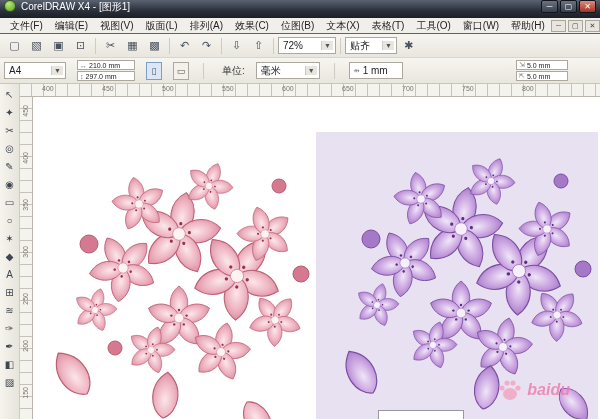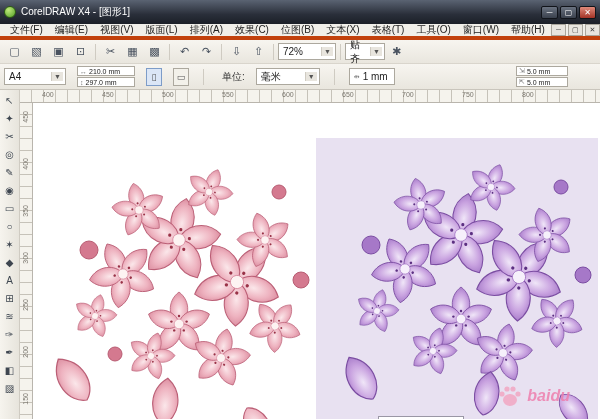--- a/index.html
+++ b/index.html
@@ -1,31 +1,31 @@
 <!DOCTYPE html>
 <html><head>
 <meta charset="utf-8">
 <style>
   * { box-sizing: border-box; margin: 0; padding: 0; }
   html,body { width:600px; height:419px; overflow:hidden; }
   body { font-family:"Liberation Sans","DejaVu Sans",sans-serif; font-size:11px; background:#d4d0c8; }
 
   
-  .title-bar { height:24px; background:linear-gradient(#5a6372,#2a2f3a 60%,#1b1f27); color:#fff;
-    display:flex; align-items:center; padding:0 4px; gap:5px; }
+  .title-bar { height:18px; background:linear-gradient(#5a6372,#2a2f3a 60%,#1b1f27); color:#fff;
+    display:flex; align-items:flex-start; padding:0 4px; gap:5px; }
   .app-icon { width:12px; height:12px; border-radius:50%;
     background:radial-gradient(circle at 35% 30%, #bfe97a, #55a028); border:1px solid #2e5e12; }
   .title-text { font-size:10px; flex:1; white-space:nowrap; overflow:hidden; }
   .win-btns { display:flex; gap:2px; }
   .win-btn { width:17px; height:13px; background:linear-gradient(#6a7280,#3a414d); border:1px solid #11141a;
     color:#fff; font-size:8px; line-height:11px; text-align:center; border-radius:2px; }
   .win-btn.close { background:linear-gradient(#e08a7a,#a33326); }
 
   
-  .menu-bar { height:16px; background:#f1efe9; border-bottom:4px solid #c2410c;
+  .menu-bar { height:16px; background:#f1efe9; border-bottom:1px solid #c2410c;
     display:flex; align-items:center; padding:0 4px; }
   .menu-item { padding:1px 6px; color:#222; font-size:10px; white-space:nowrap; }
   .doc-win-btns { margin-left:auto; display:flex; gap:2px; }
   .doc-win-btn { width:15px; height:12px; border:1px solid #aaa69c; background:#e8e5de;
     font-size:7px; line-height:10px; text-align:center; color:#444; }
 
   
   .std-toolbar { height:24px; background:linear-gradient(#f7f5f0,#e9e6de); border-bottom:1px solid #d9d5cc;
     display:flex; align-items:center; gap:1px; padding:0 4px; }
   .tb-btn { width:21px; height:20px; display:flex; align-items:center; justify-content:center;
@@ -144,21 +144,21 @@
     </div>
   <div class="tb-btn">
       <span>⇧</span>
     </div>
   <div class="tb-sep"></div>
   <div class="combo" style="width:58px">
     <span style="flex:1">72%</span>
     <span class="arrow">▼</span>
   </div>
   <div class="tb-sep"></div>
-  <div class="combo" style="width:40px">
+  <div class="combo" style="width:52px">
     <span style="flex:1">贴齐</span>
     <span class="arrow">▼</span>
   </div>
   <div class="tb-btn">
       <span>✱</span>
     </div>
 </div>
 
 <div class="prop-bar">
   <div class="combo" style="width:62px">
@@ -177,21 +177,21 @@
   </div>
   <div class="ori-btn active">▯</div>
   <div class="ori-btn">▭</div>
   <div class="tb-sep"></div>
   <span class="prop-label">单位:</span>
   <div class="combo" style="width:64px">
     <span style="flex:1">毫米</span>
     <span class="arrow">▼</span>
   </div>
   <div class="tb-sep"></div>
-  <div class="combo" style="width:46px">
+  <div class="combo" style="width:54px">
     <span class="mini-ico">⇹</span>
     <span style="flex:1">1 mm</span>
   </div>
   <div class="stack" style="margin-left:auto; margin-right:28px;">
     <div class="mini-field" style="width:52px">
       <span class="mini-ico">⇲</span>
       <span>5.0 mm</span>
     </div>
     <div class="mini-field" style="width:52px">
       <span class="mini-ico">⇱</span>

